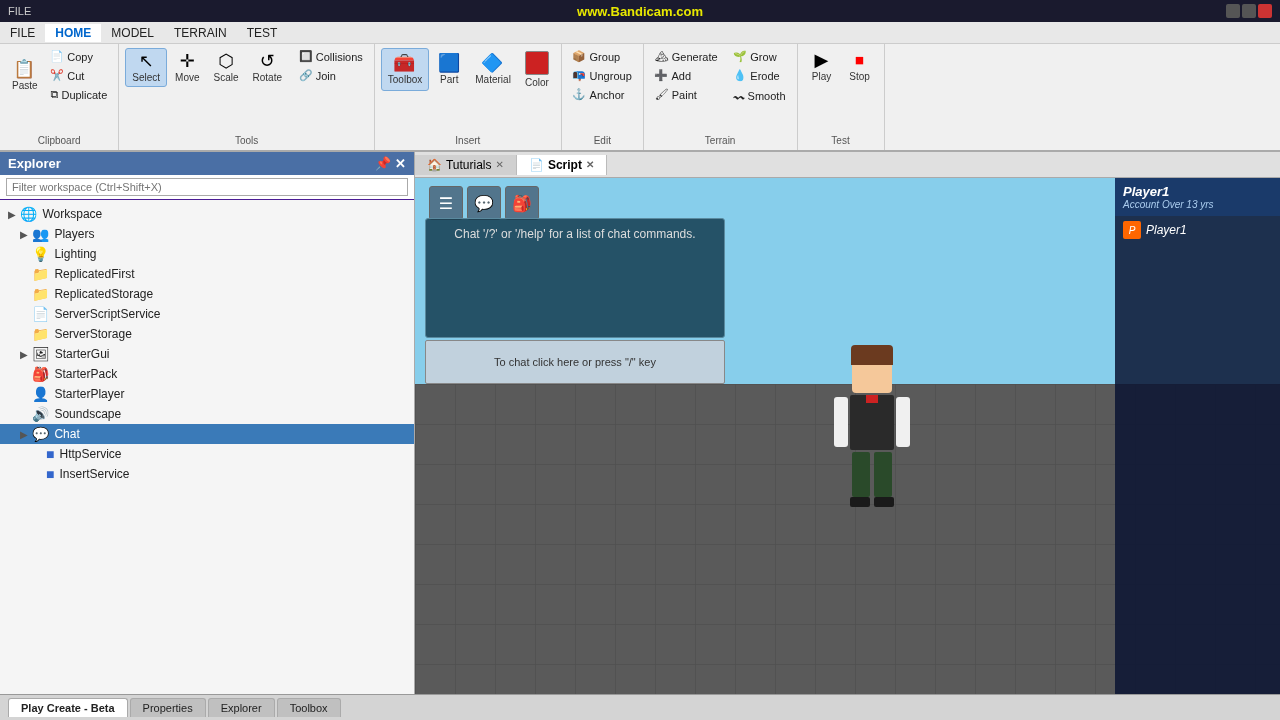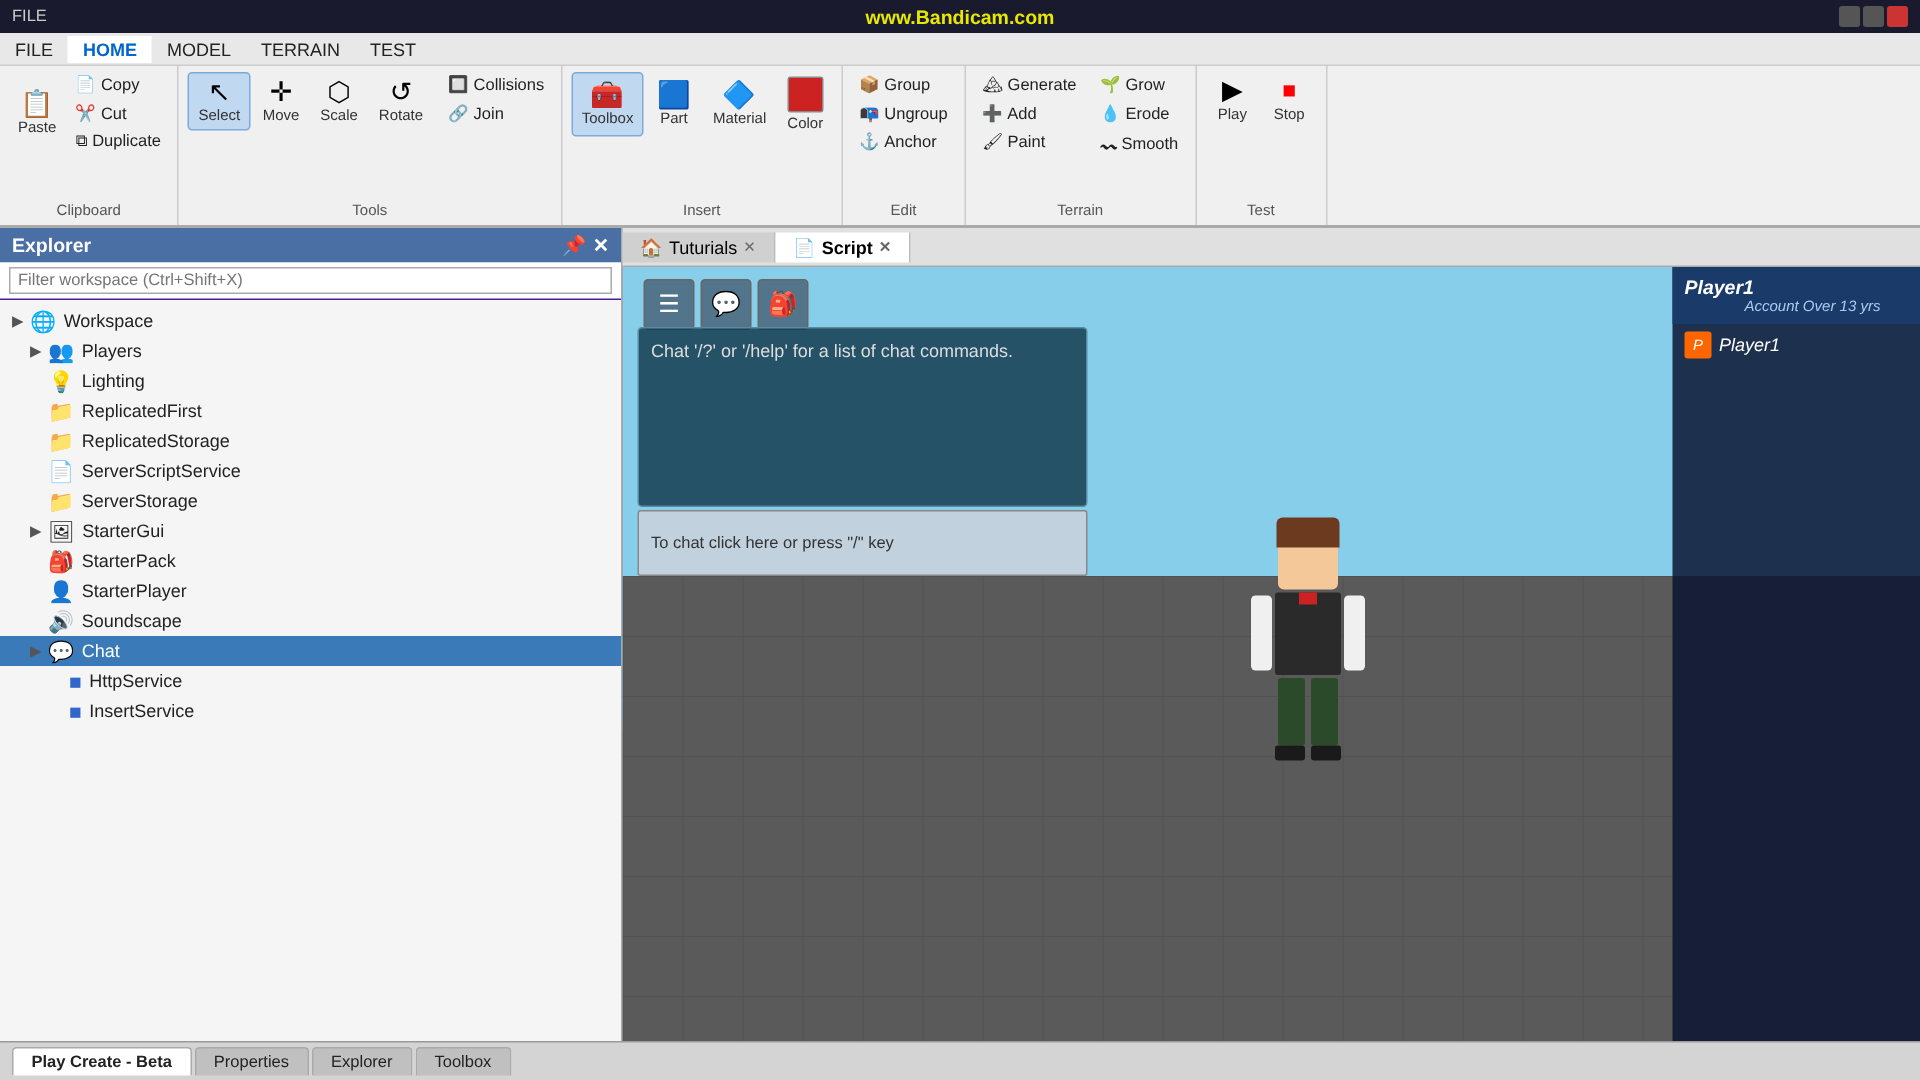--- a/index.html
+++ b/index.html
@@ -295,20 +295,21 @@
       background: #1a1a1a;
       border-radius: 2px;
     }
 
     
     #chat-overlay {
       position: absolute;
       top: 40px;
       left: 10px;
       width: 300px;
+      text-align: center;
     }
     #chat-messages {
       background: rgba(20, 60, 80, 0.85);
       border: 1px solid #5a8a9f;
       border-radius: 3px;
       padding: 8px;
       color: white;
       font-size: 12px;
       min-height: 120px;
       margin-bottom: 2px;
@@ -338,21 +339,20 @@
     #players-header {
       background: #1a3a6a;
       padding: 6px 8px;
       font-size: 13px;
       font-weight: bold;
     }
     #player-account {
       font-size: 10px;
       color: #aaccee;
       font-weight: normal;
-      margin-left: 40px;
     }
     .player-entry {
       display: flex;
       align-items: center;
       padding: 5px 8px;
       gap: 5px;
       font-size: 12px;
     }
     .player-avatar {
       width: 18px; height: 18px;

